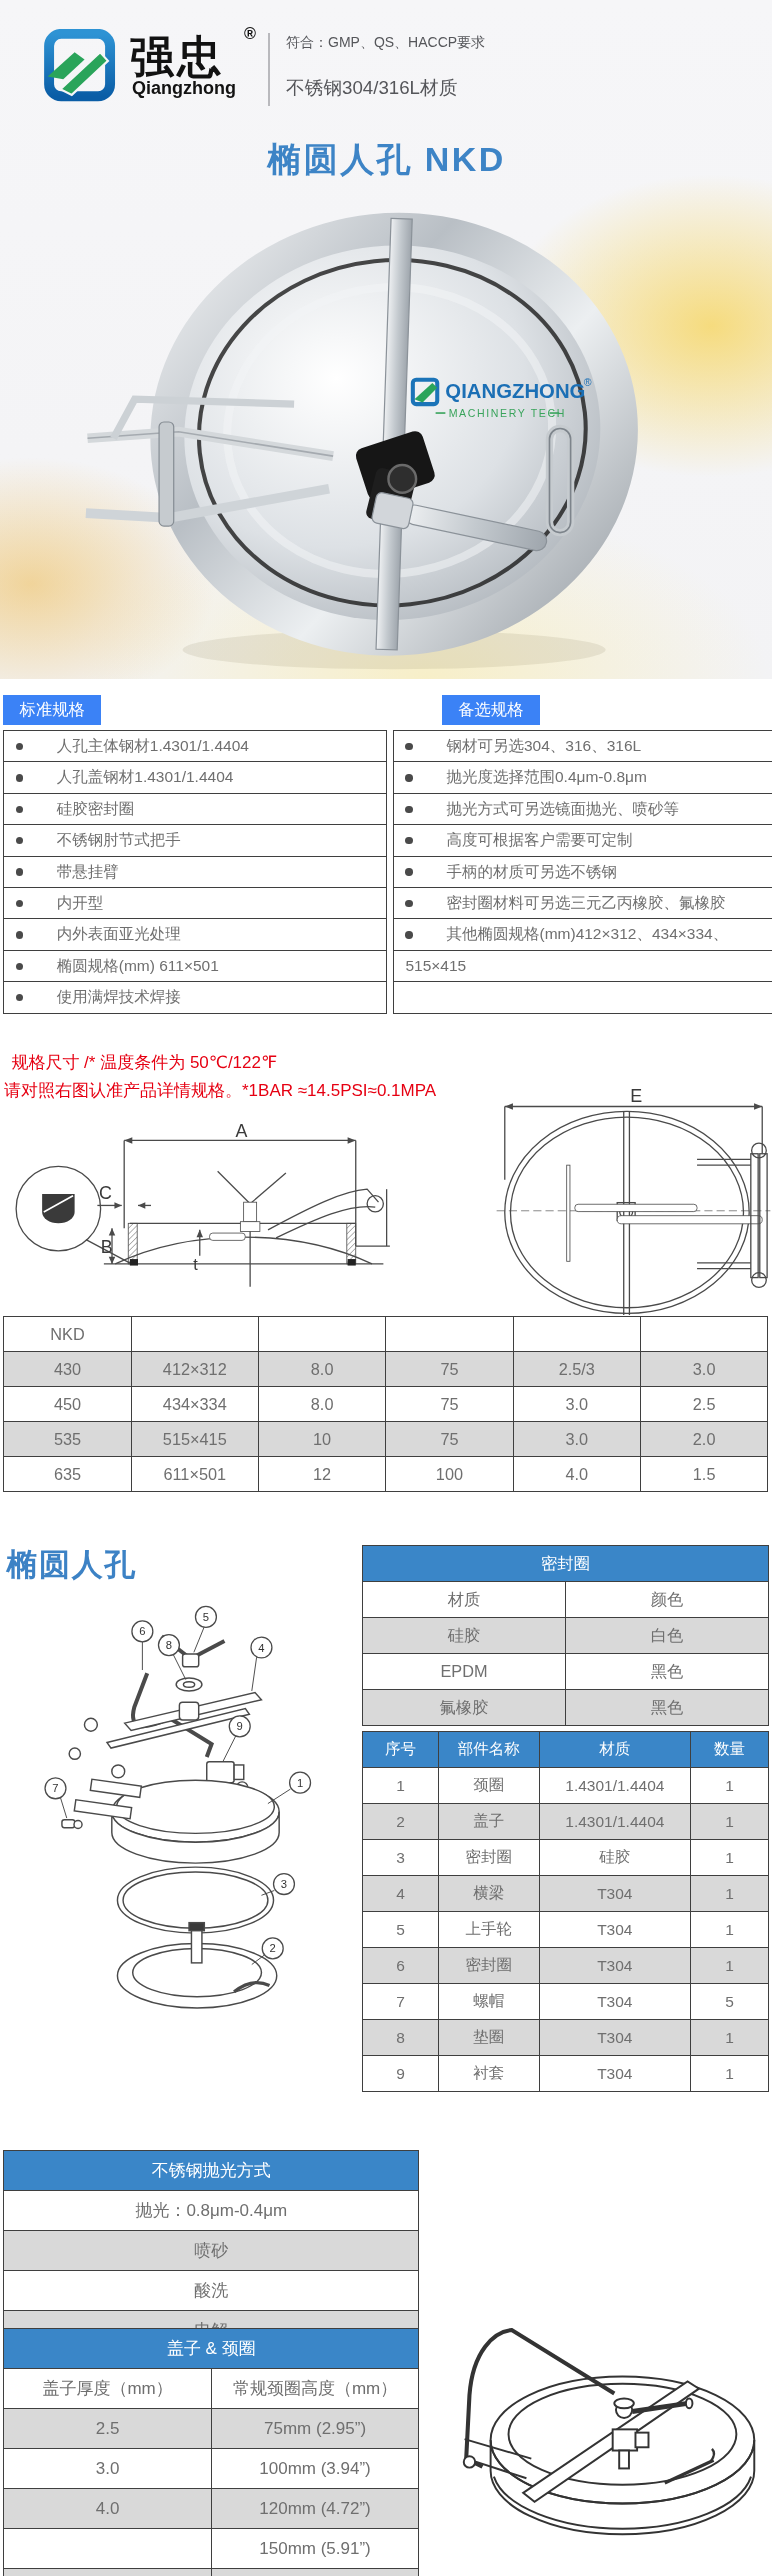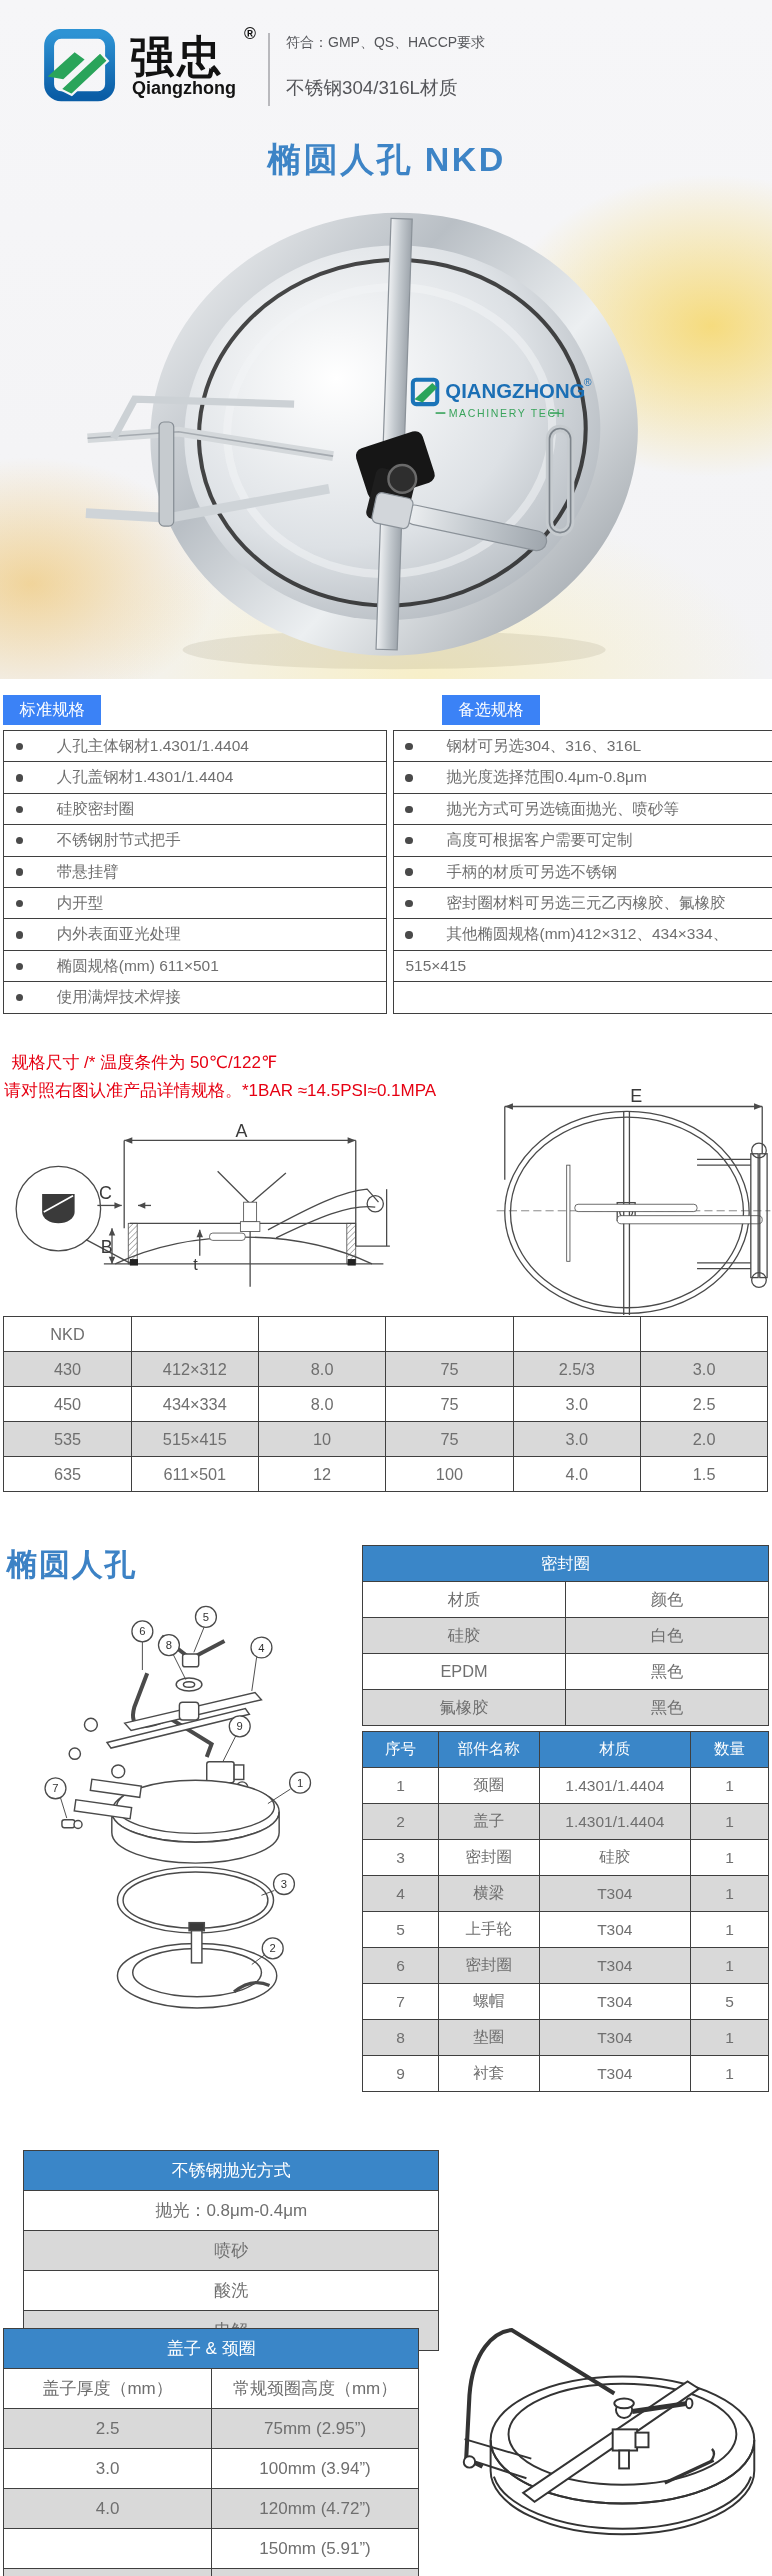--- a/index.html
+++ b/index.html
@@ -50,21 +50,21 @@
         color:#6f6f6f;font-size:16.3px;overflow:hidden;white-space:nowrap;}
   .th-blue{background:#3a86c8;color:#ffffff;font-weight:normal;}
   .alt{background:#d9d9d9;}
   .size-table{position:absolute;left:3.3px;top:1316px;width:765px;}
   .size-table td{height:32px;}
   .size-table .th-blue{height:33px;}
   .seal-table{position:absolute;left:362px;top:1545px;width:407px;}
   .seal-table td{height:33px;}
   .parts-table{position:absolute;left:362px;top:1731px;width:407px;}
   .parts-table td{height:33px;font-size:15.5px;}
-  .polish-table{position:absolute;left:3.3px;top:2150px;width:416px;margin-left:20px;}
+  .polish-table{position:absolute;left:3.3px;top:2150px;width:416px;}
   .polish-table td{height:37px;font-size:17px;}
   .cover-table{position:absolute;left:3.3px;top:2328px;width:416px;}
   .cover-table td{height:37px;font-size:17px;}
   .exploded-title{position:absolute;left:6.5px;top:1544px;font-size:31px;font-weight:bold;color:#3c82c5;letter-spacing:1.6px;}
 </style>
 </head>
 <body>
 
 <div id="page">
 

